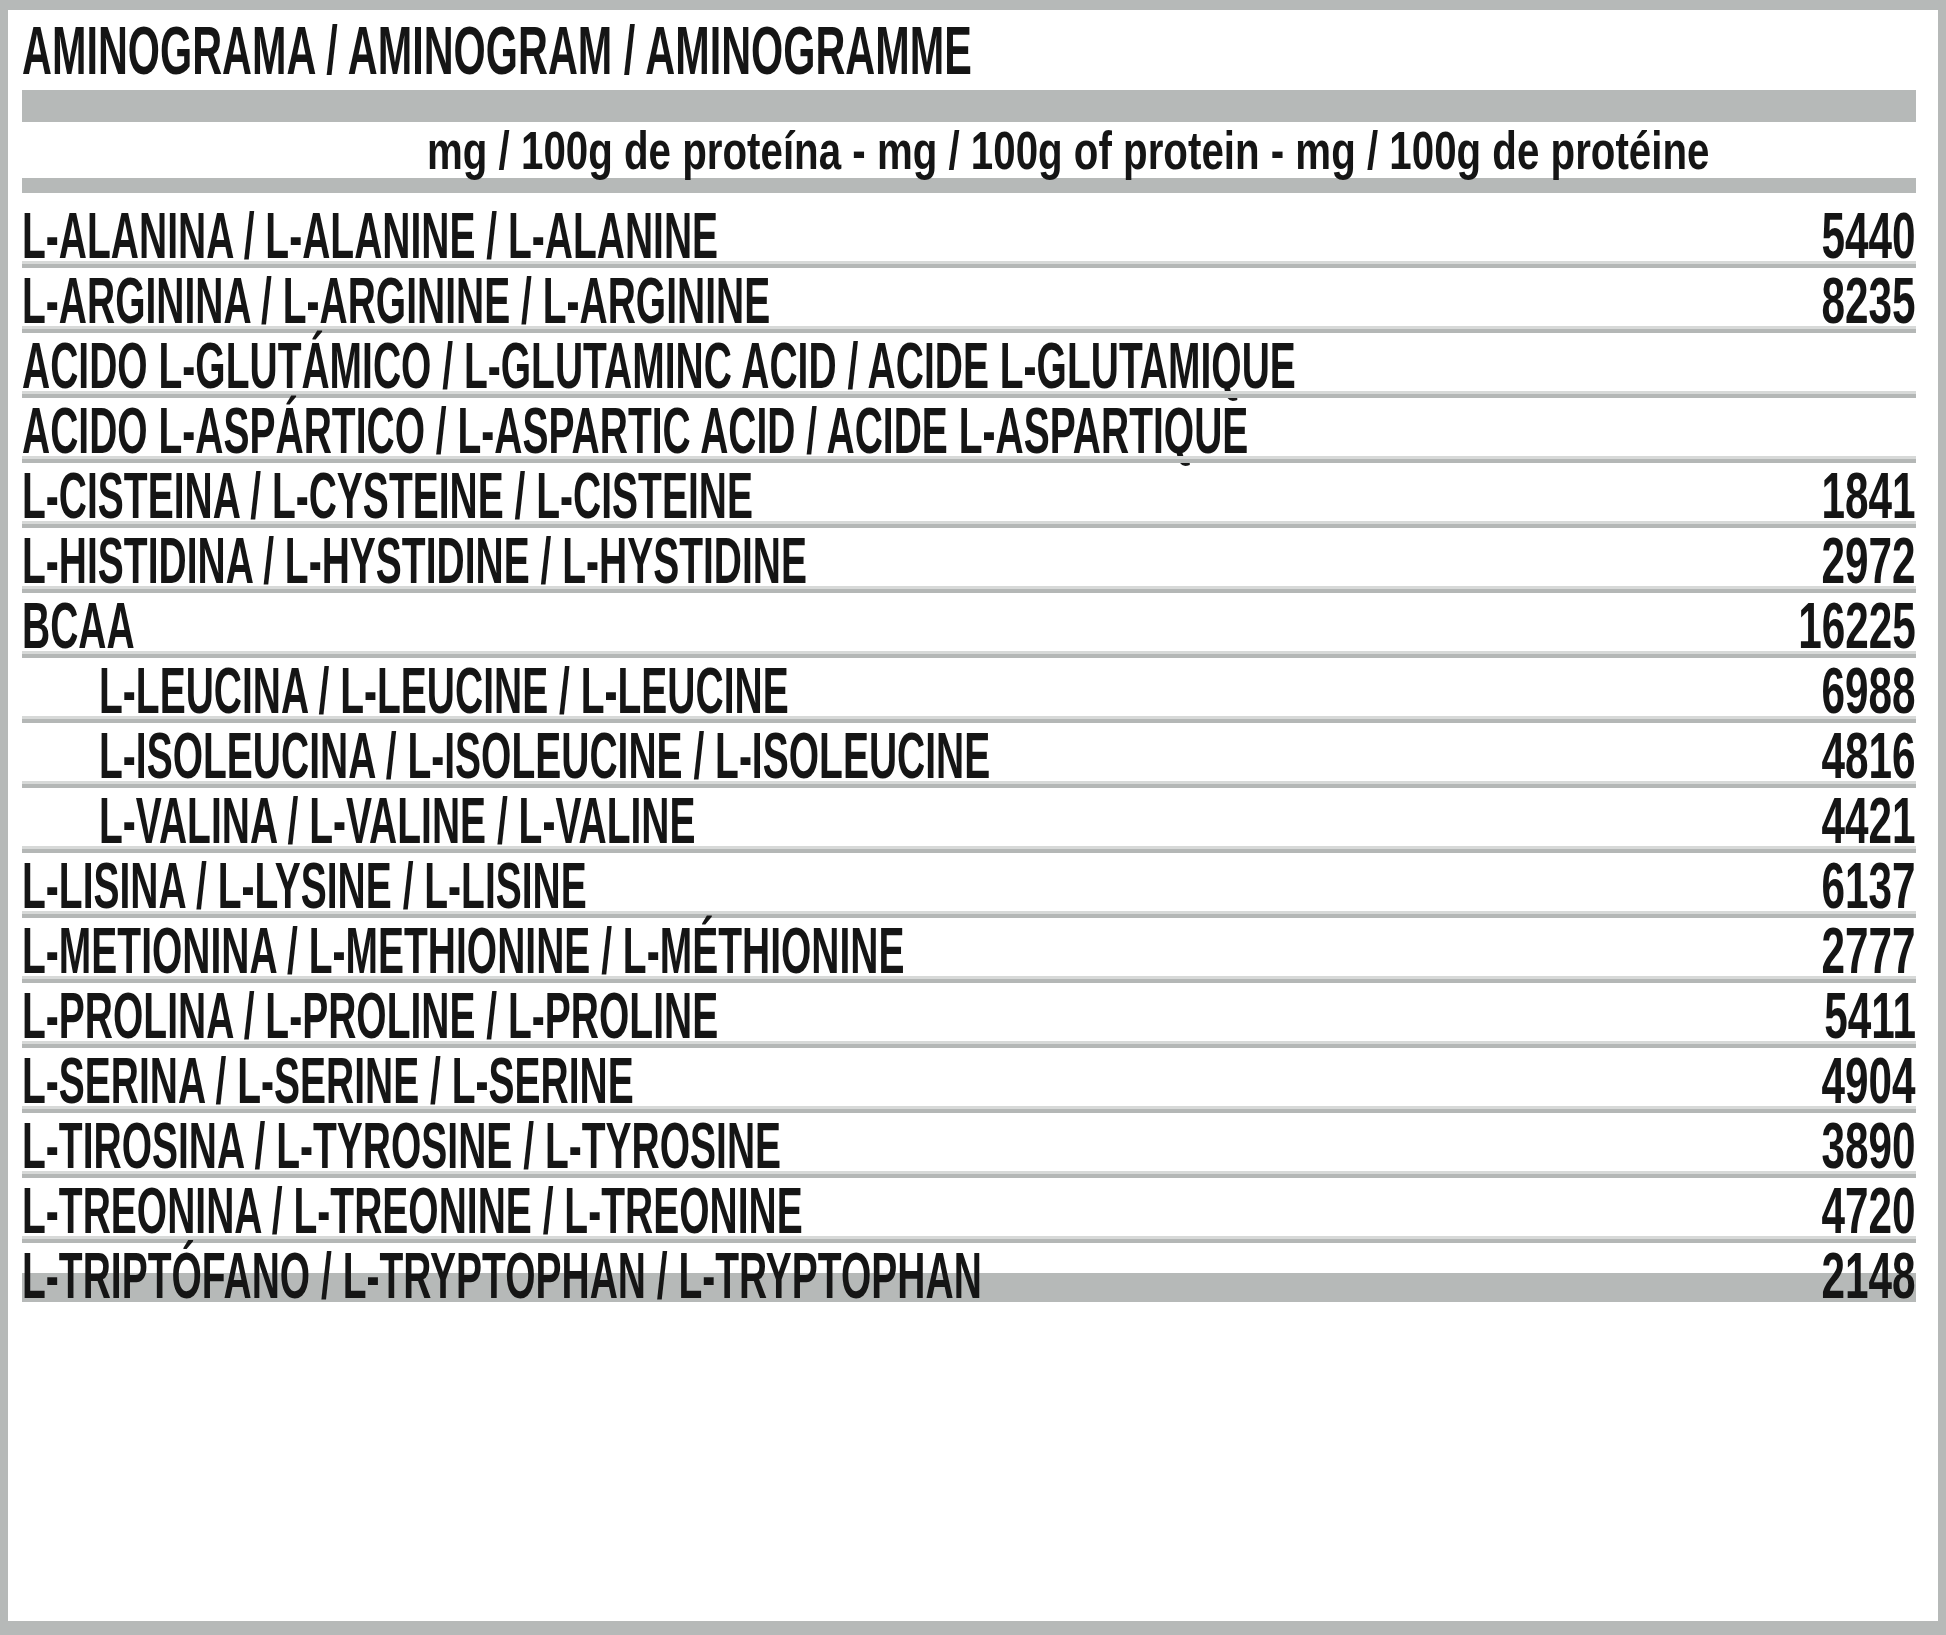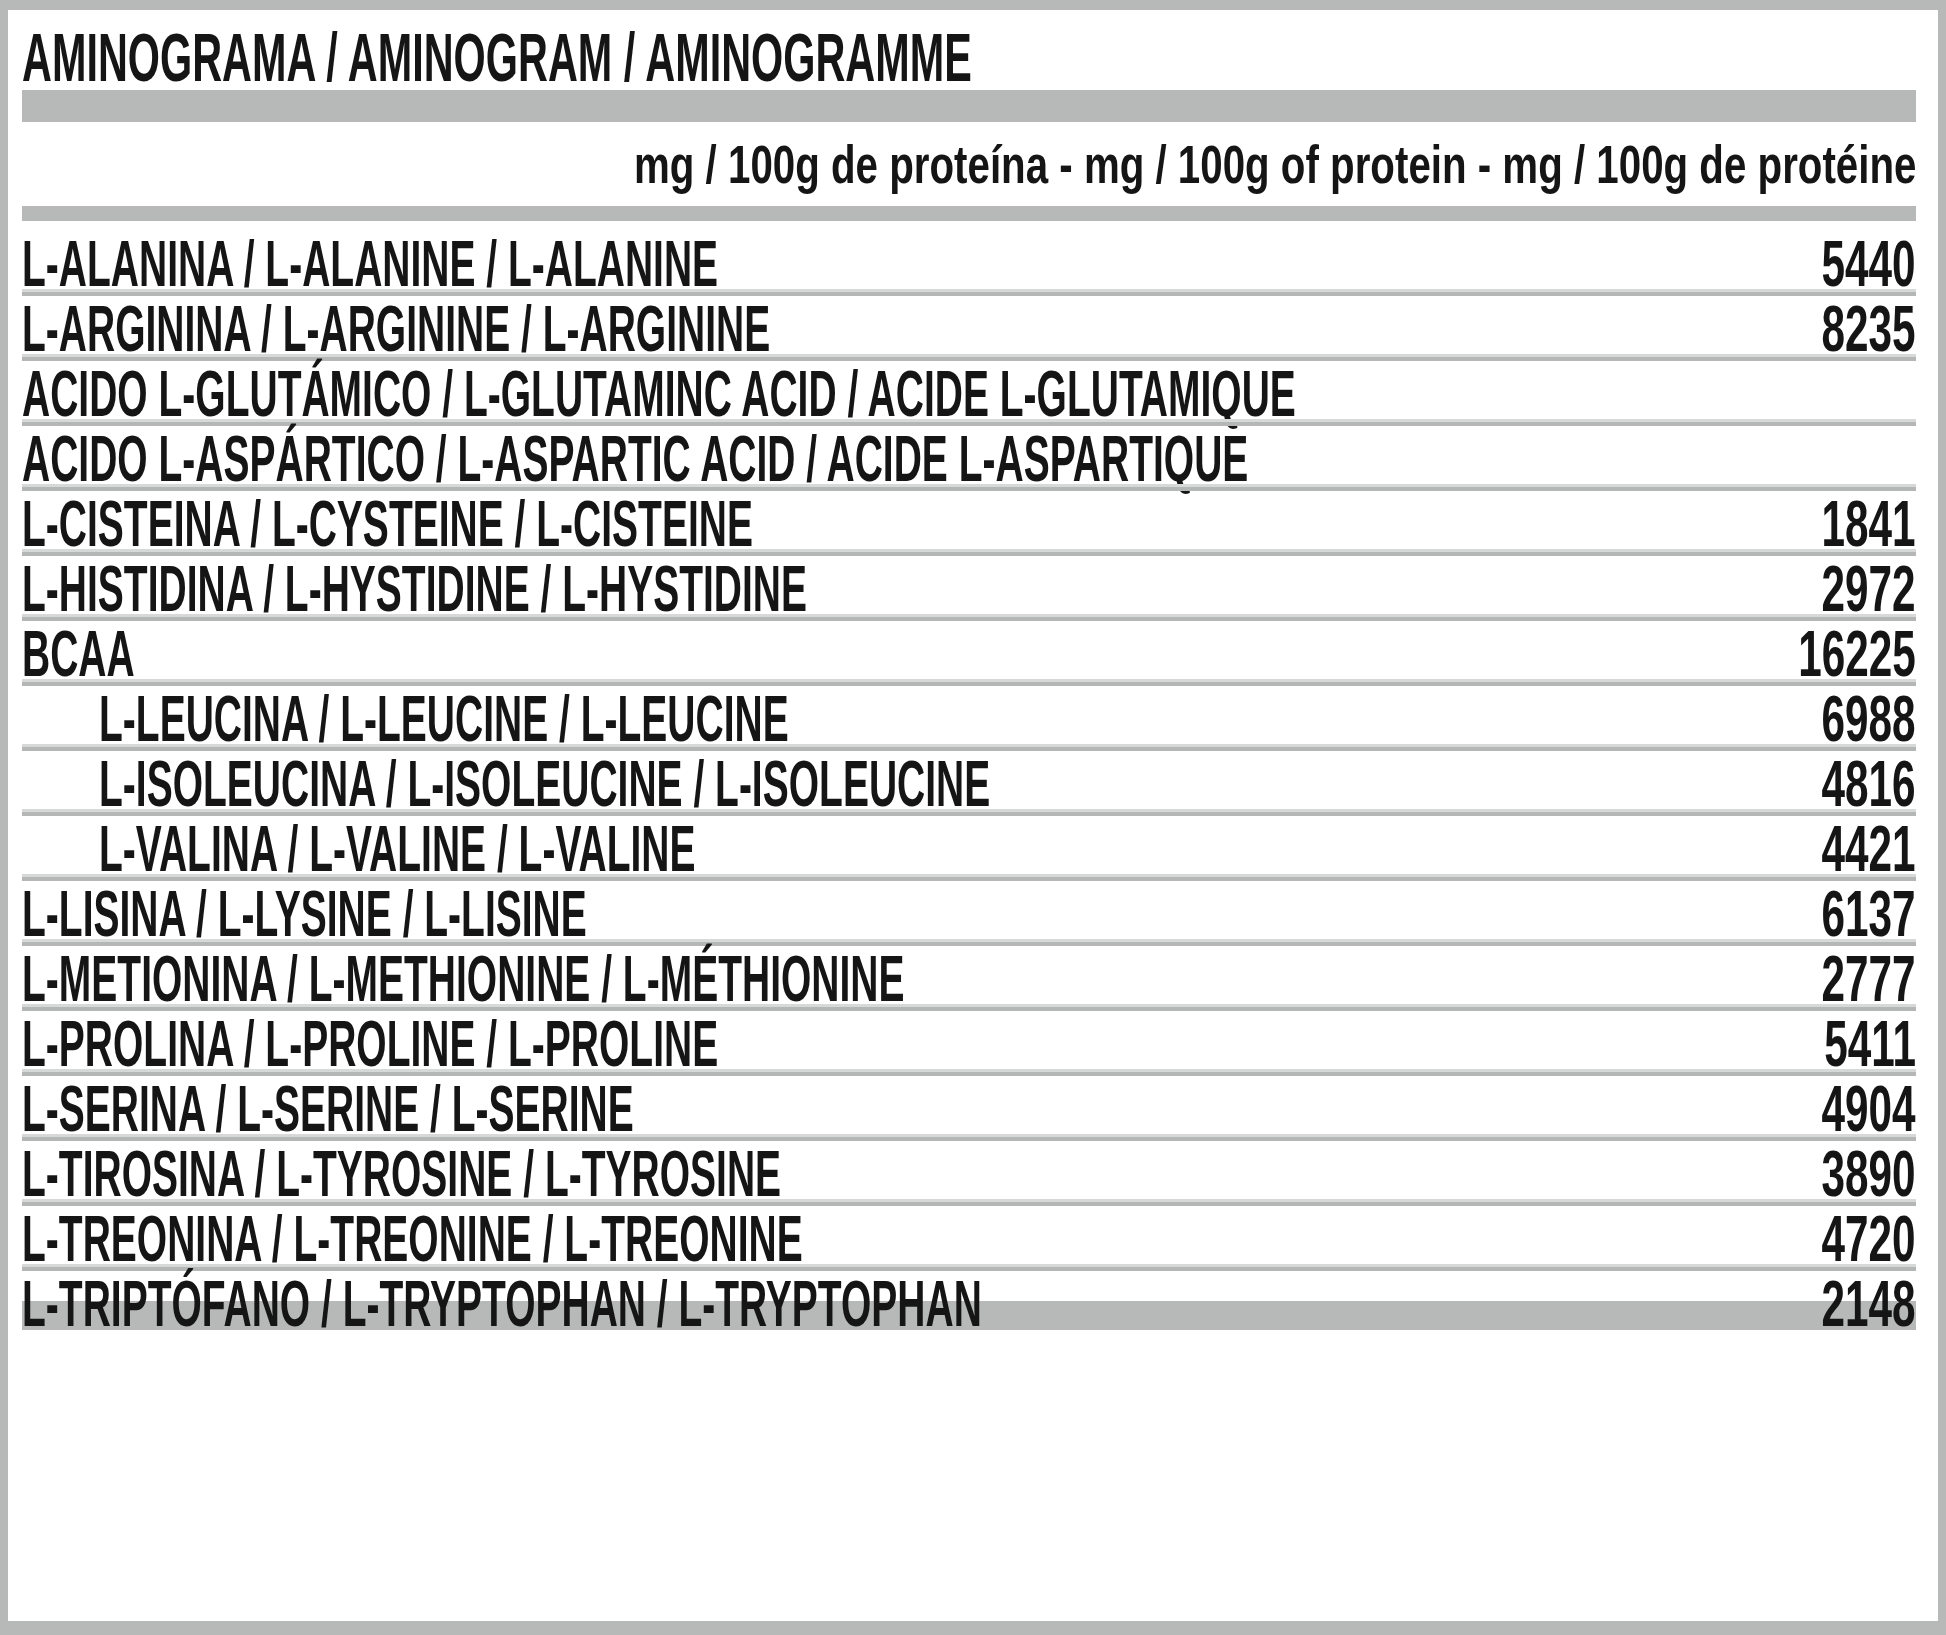--- a/index.html
+++ b/index.html
@@ -15,41 +15,41 @@
     left: 8px; top: 10px; right: 8px; bottom: 14px;
     background: #ffffff;
     box-sizing: border-box;
     padding: 0 22px 0 14px;
     display: flex;
     flex-direction: column;
   }
   .title-zone {
     height: 80px;
     display: flex;
-    align-items: center;
+    align-items: flex-end;
     padding-top: 14px;
     box-sizing: border-box;
   }
   .condensed {
     font-weight: 700;
     color: #151515;
     white-space: nowrap;
   }
   .title {
     font-size: 69px;
     transform: scaleX(0.60);
     transform-origin: left center;
   }
   .bar { background: #b6b9b8; }
   .bar-thick { height: 32px; }
   .units-zone {
-    height: 84px;
+    height: 56px;
     display: flex;
     align-items: center;
-    justify-content: flex-end;
+    justify-content: flex-start;
   }
   .units {
     font-size: 53px;
     transform: scaleX(0.76);
     transform-origin: right center;
   }
   .bar-thin { height: 15px; }
   .rows {
     height: 1080px;
     box-sizing: border-box;

